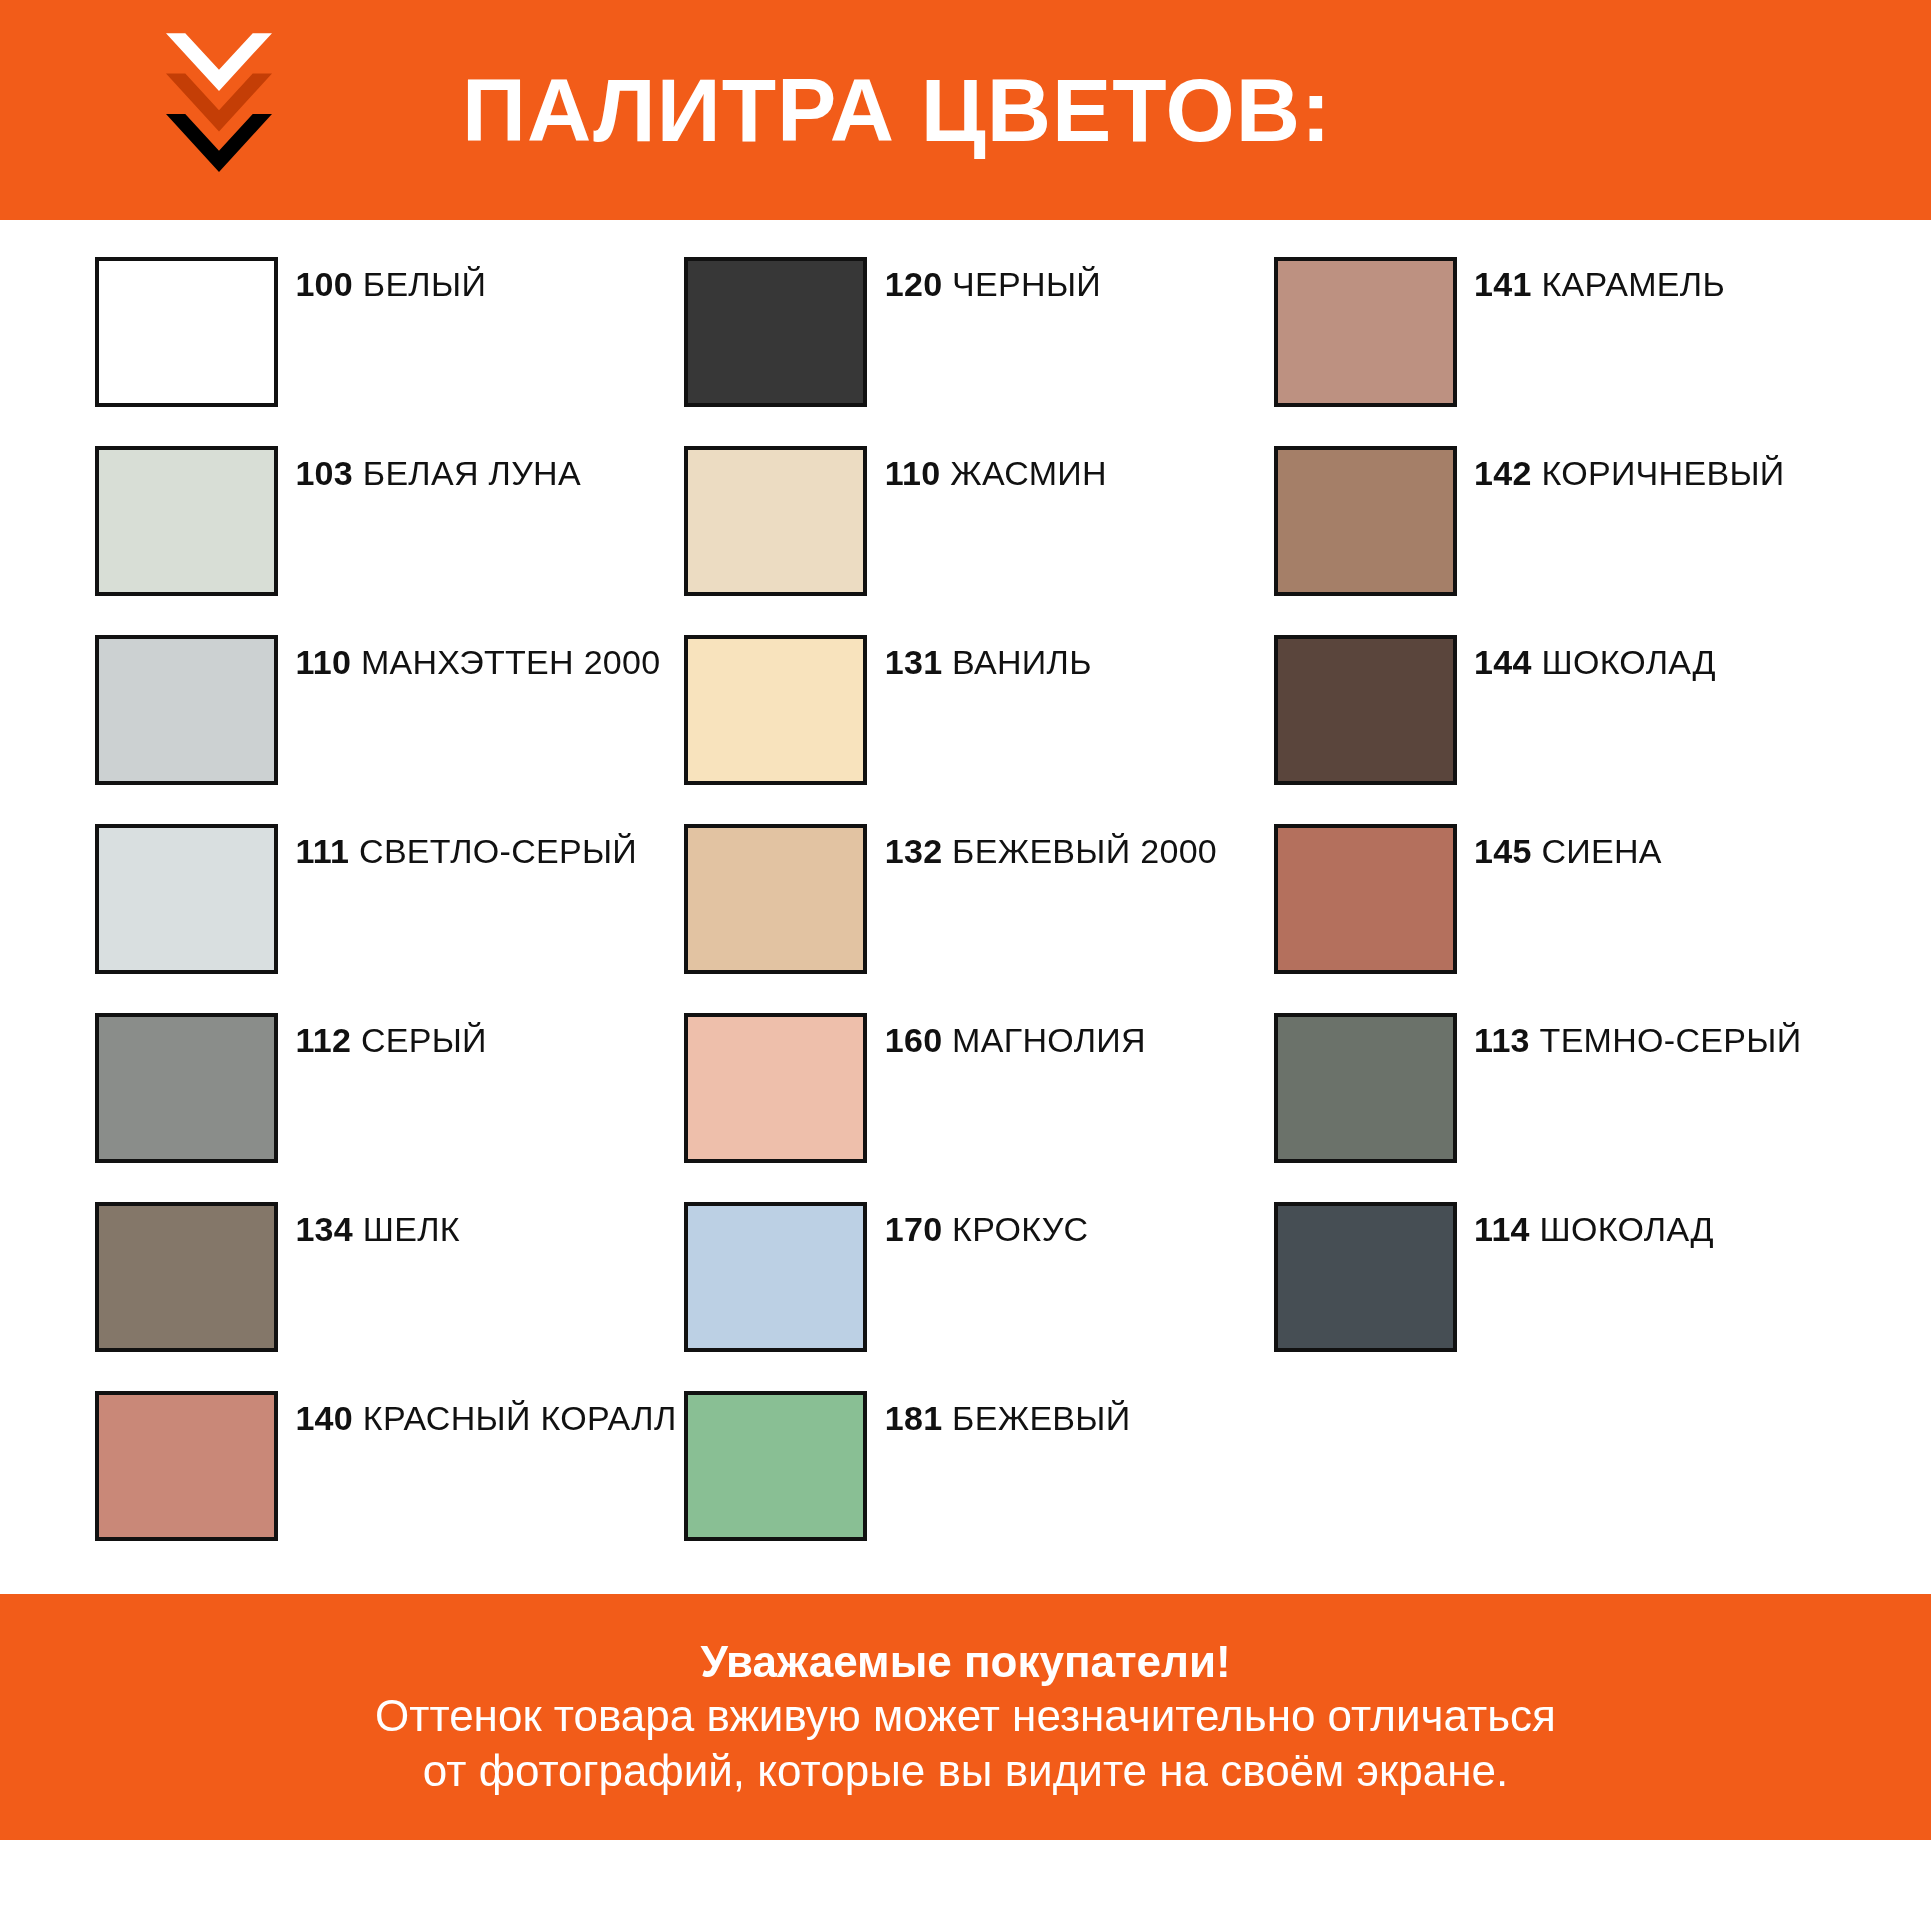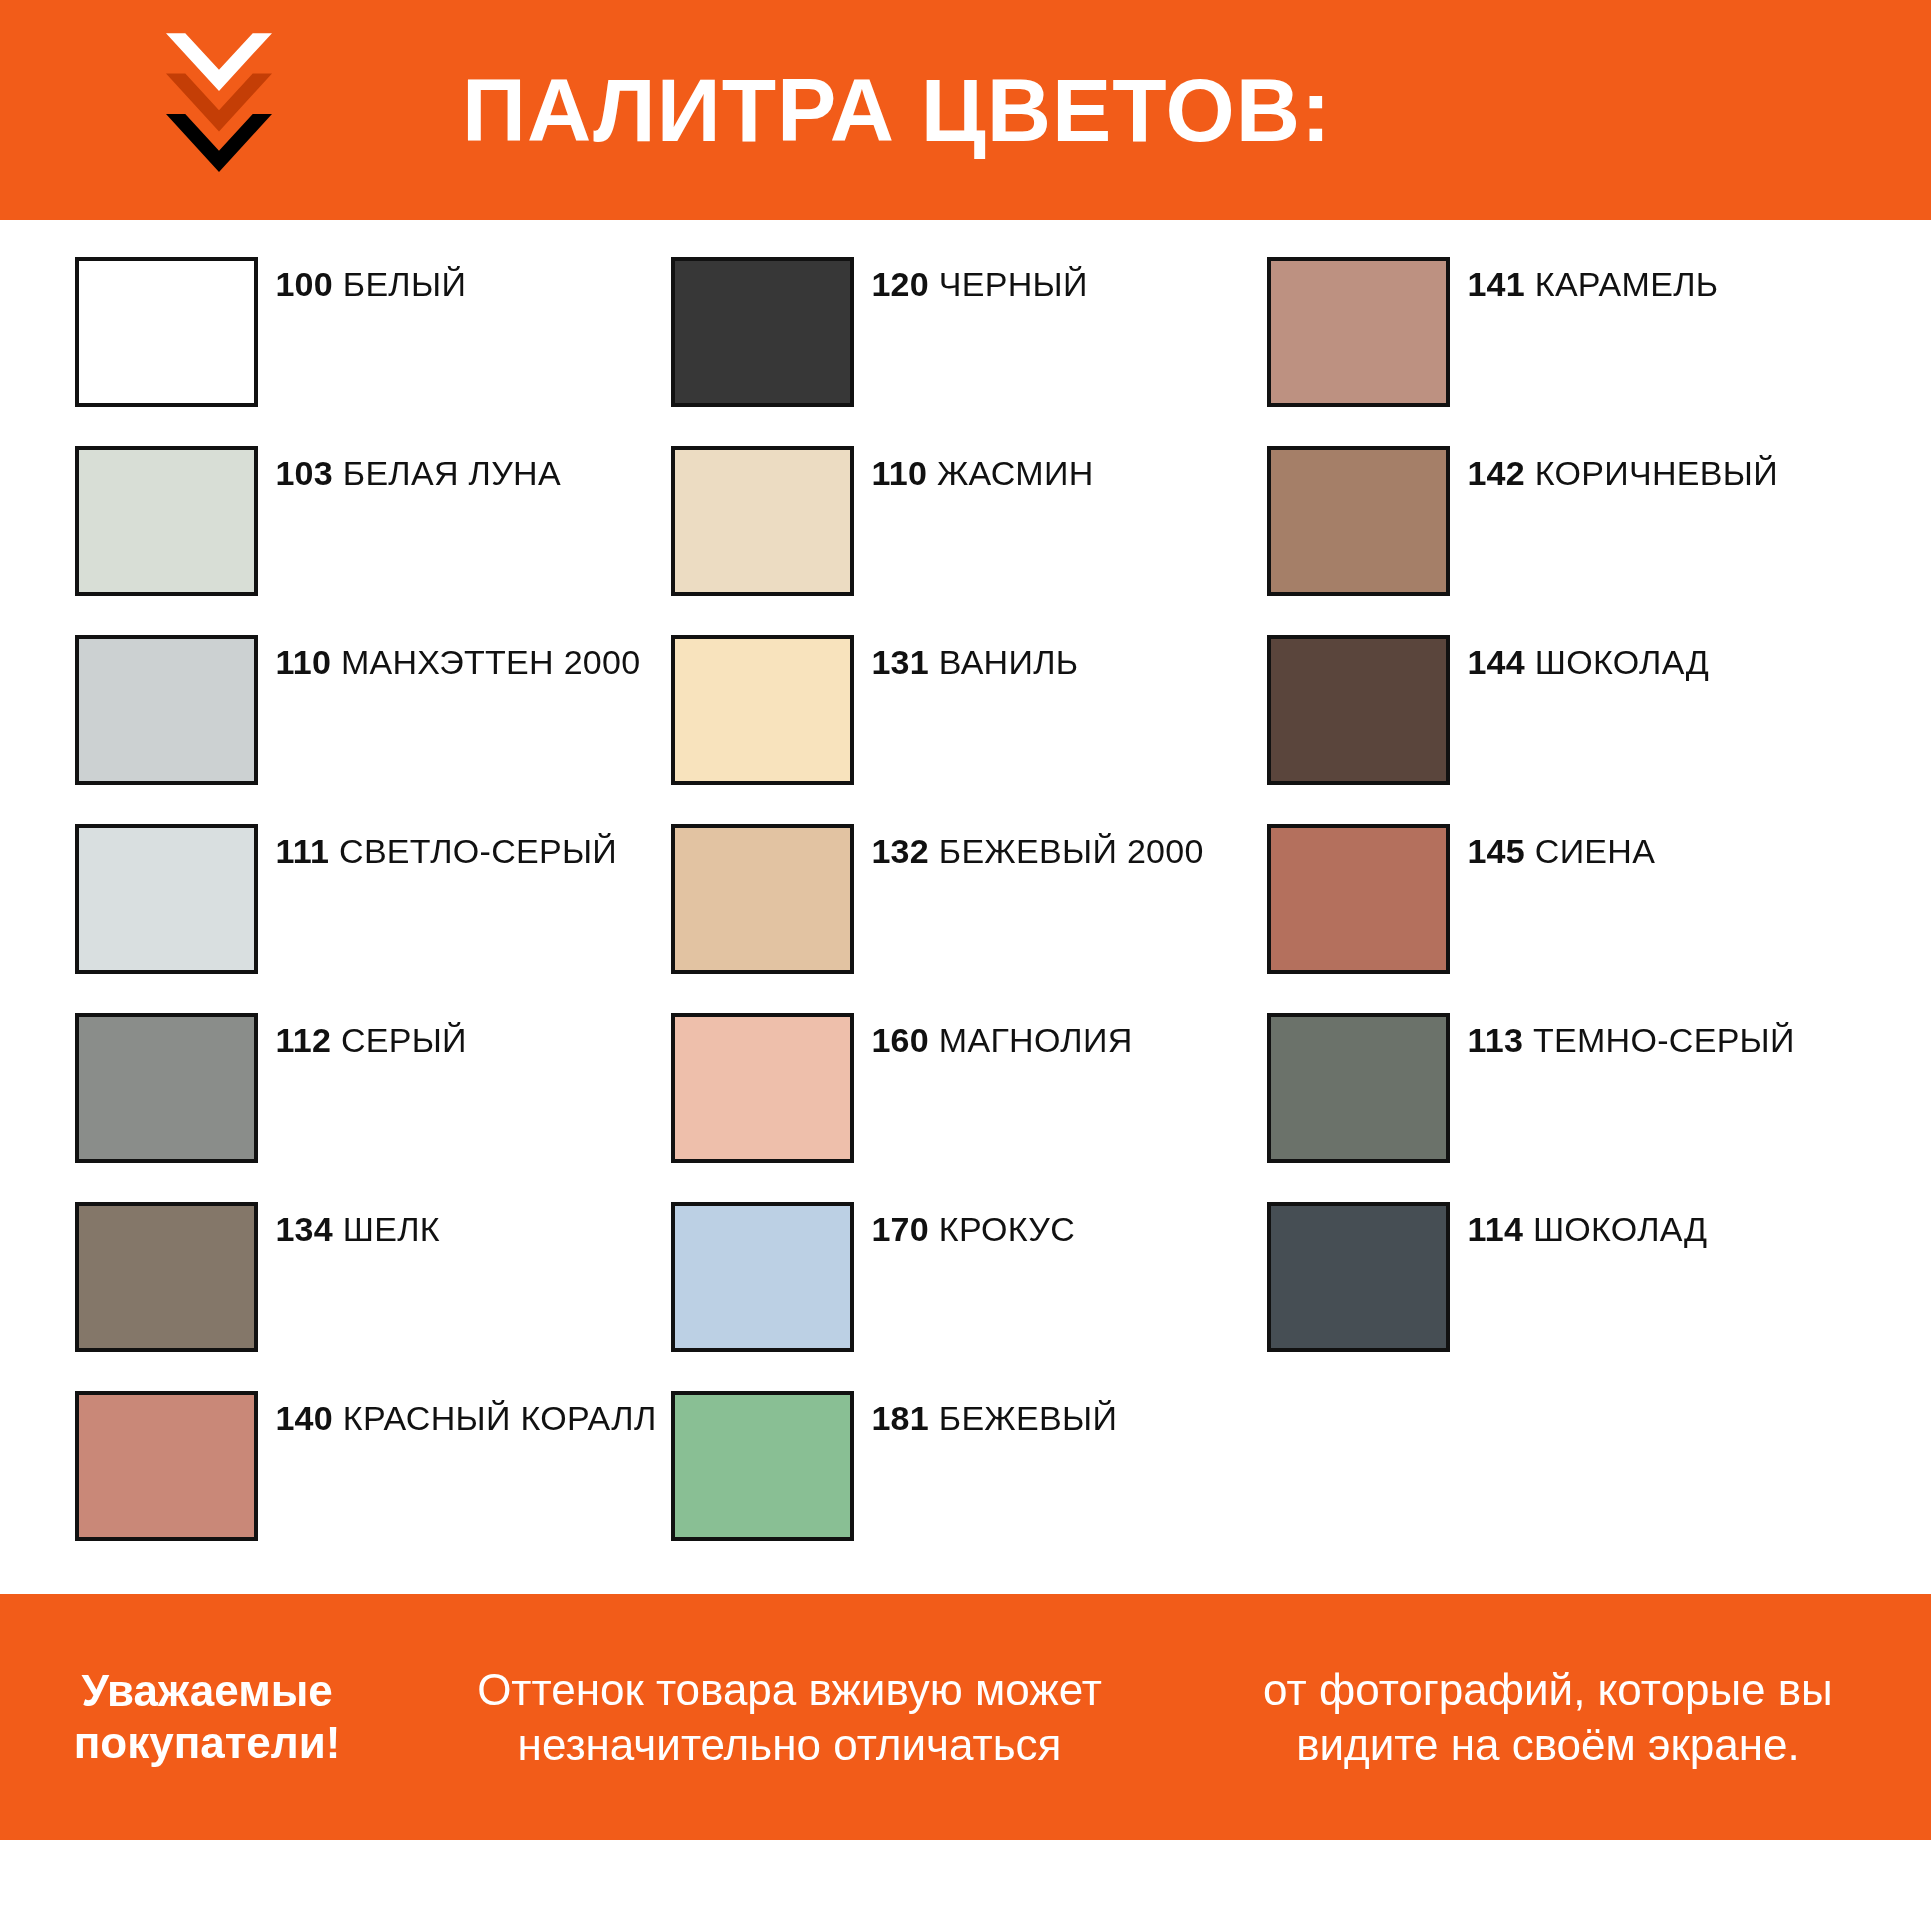--- a/index.html
+++ b/index.html
@@ -61,20 +61,21 @@
   .palette {
     flex: 1 1 auto;
     padding: 37px 68px 0 75px;
     box-sizing: border-box;
     display: grid;
     grid-template-columns: repeat(3, 1fr);
     grid-auto-rows: 189px;
     column-gap: 0px;
     row-gap: 0px;
     align-content: start;
+    margin-left: 20px;
   }
 
   .swatch-item {
     display: flex;
     align-items: flex-start;
     gap: 17.4px;
   }
 
   .swatch-box {
     width: 183px;
@@ -98,27 +99,26 @@
   .swatch-name {
     font-weight: 400;
   }
 
   
   .footer {
     background: #f25c19;
     flex: 0 0 246px;
     height: 246px;
     display: flex;
-    flex-direction: row;
+    flex-direction: column;
     align-items: center;
     justify-content: center;
     text-align: center;
     padding: 0 39px;
     box-sizing: border-box;
-    gap: 40px;
   }
   .footer-heading {
     color: #ffffff;
     font-size: 44px;
     font-weight: 700;
     line-height: 1.18;
     font-family: "Liberation Sans Narrow", "Liberation Sans", "DejaVu Sans Condensed", sans-serif;
   }
   .footer-line {
     color: #ffffff;

